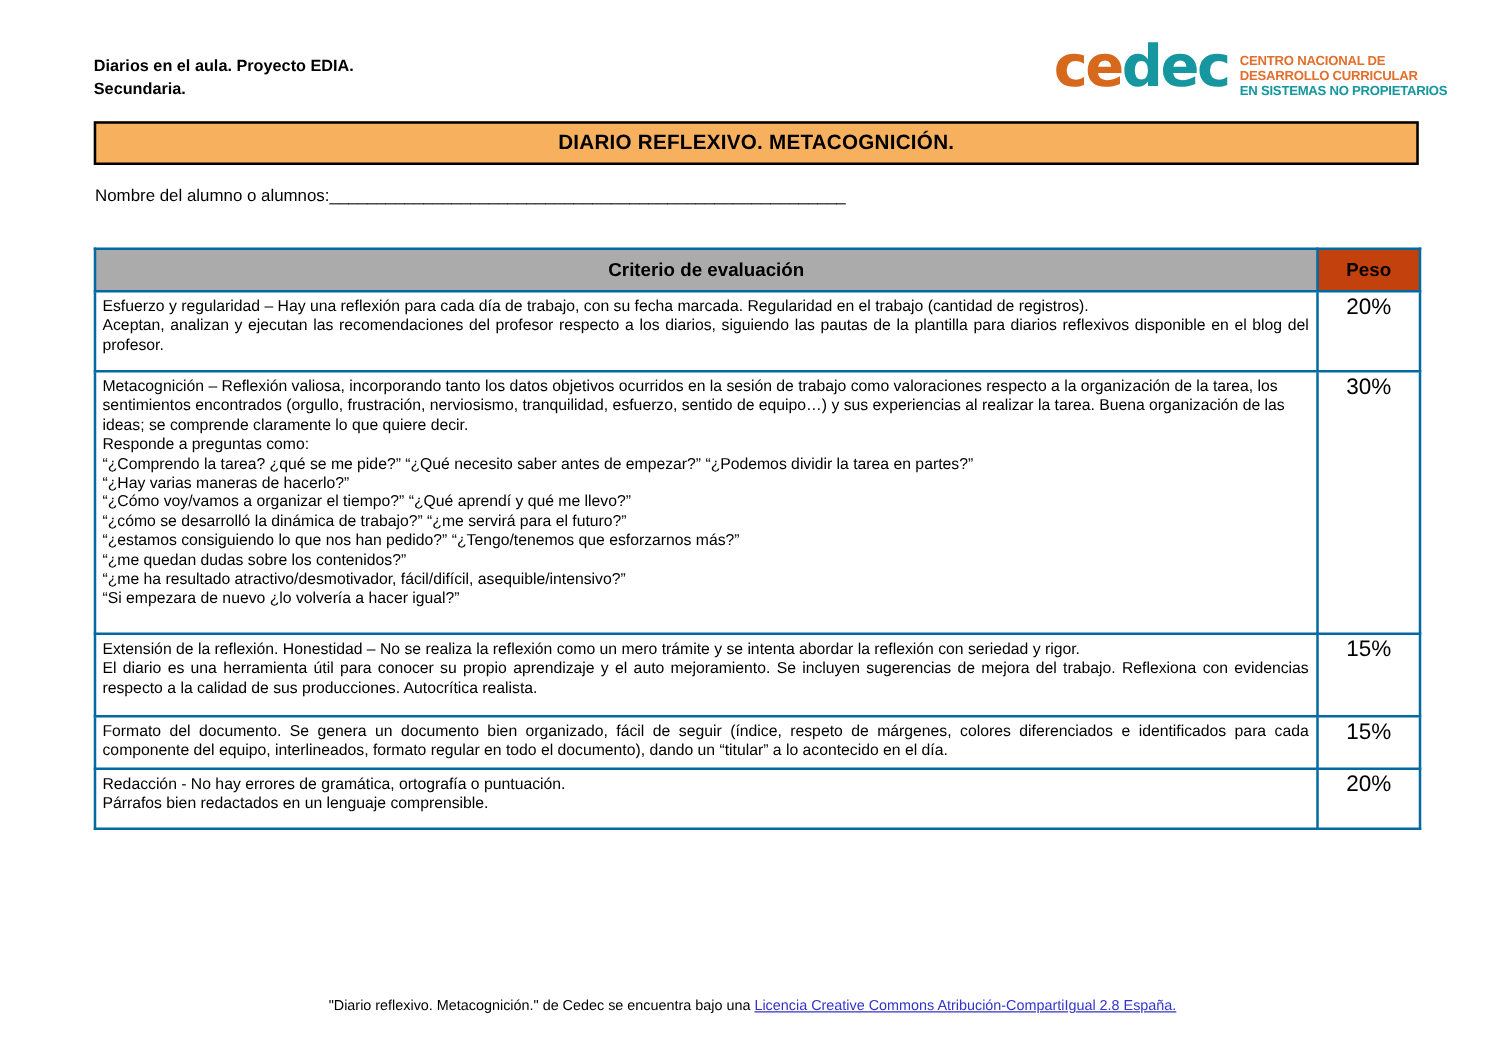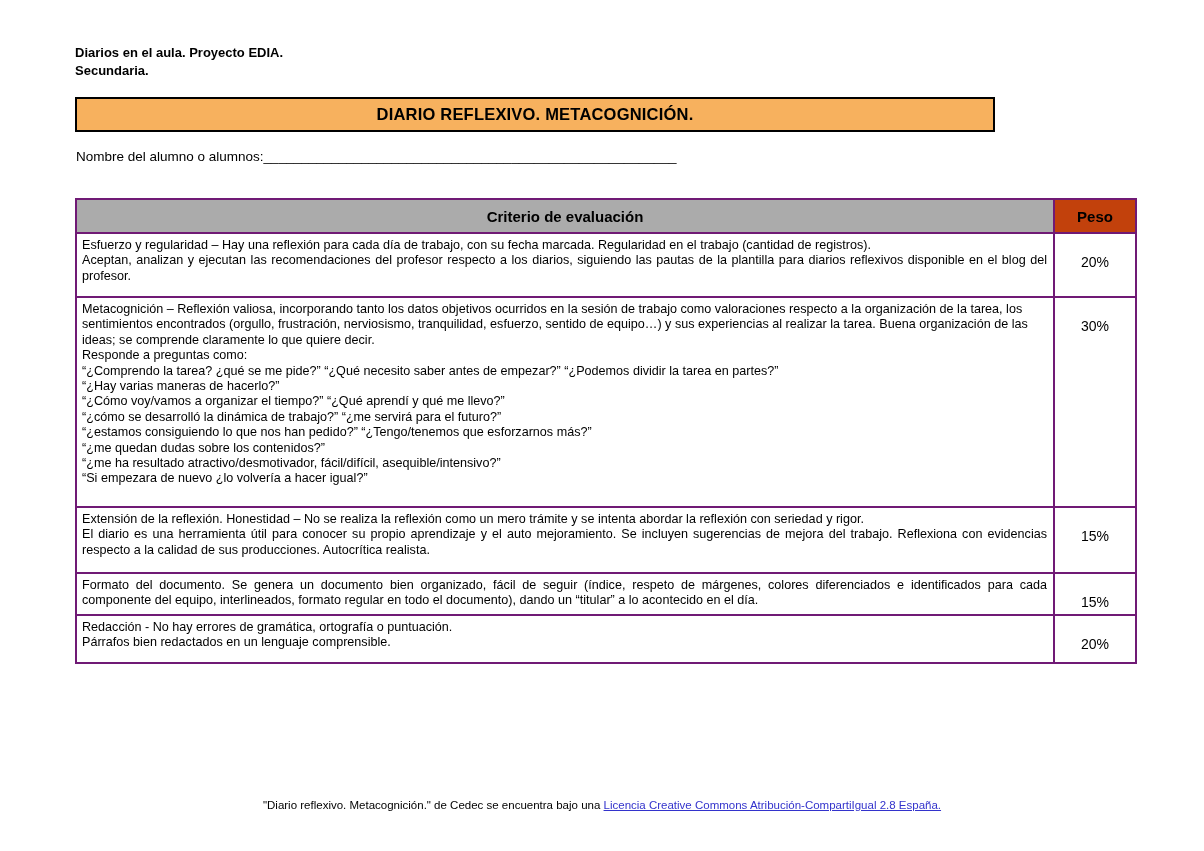--- a/index.html
+++ b/index.html
@@ -12,36 +12,36 @@
   .logo-word{font-family:"DejaVu Sans",sans-serif;font-size:46px;font-weight:bold;
              line-height:1;letter-spacing:-2px;}
   .logo-ce{color:#D7691C;}
   .logo-dec{color:#1697A0;}
   .logo-sub{margin-left:9px;margin-top:13px;font-size:10.5px;font-weight:bold;line-height:1.15;
             letter-spacing:-0.2px;white-space:nowrap;}
   .sub-orange{color:#E2702D;}
   .sub-teal{color:#1697A0;}
 
   
-  .title-bar{position:absolute;left:75px;top:97px;width:920px;height:35px;box-sizing:border-box;
+  .title-bar{position:absolute;left:75px;top:97px;width:1060px;height:35px;box-sizing:border-box;
              background:#F7B15E;border:2px solid #000;display:flex;align-items:center;
              justify-content:center;font-size:16.5px;font-weight:bold;letter-spacing:0.2px;text-align:center;}
 
   
   .name-line{position:absolute;left:76px;top:149px;font-size:13.5px;white-space:nowrap;}
 
   
   table.rubric{position:absolute;left:75px;top:198px;width:1060px;border-collapse:collapse;
                table-layout:fixed;}
-  table.rubric th,table.rubric td{border:2px solid #701a75;box-sizing:border-box;}
+  table.rubric th,table.rubric td{border:2px solid #0369a1;box-sizing:border-box;}
   th.crit-h{width:978px;background:#ABABAB;height:34px;font-size:15px;font-weight:bold;text-align:center;}
   th.peso-h{width:82px;background:#c2410c;font-size:15px;font-weight:bold;text-align:center;}
   td.crit{vertical-align:top;padding:4px 6px 4px 5px;font-size:12.6px;line-height:15.4px;}
   td.crit.justify div{text-align:justify;}
-  td.peso{vertical-align:top;text-align:center;padding-top:20px;font-size:14px;border-radius:21px;}
+  td.peso{vertical-align:top;text-align:center;padding-top:1px;font-size:18px;border-radius:21px;}
   tr.row-0 td{height:64px;margin-top:13px;}
   tr.row-1 td{height:210px;}
   tr.row-2 td{height:66px;margin-top:40px;}
   tr.row-3 td{height:42px;}
   tr.row-4 td{height:48px;margin-left:48px;}
 
   
   .cc-badge{position:absolute;left:50%;top:753px;transform:translateX(-50%);}
   .footer-line{position:absolute;left:0;top:799px;width:100%;text-align:center;font-size:11.5px;}
   .footer-link{color:#3333CC;text-decoration:underline;cursor:pointer;}
@@ -49,20 +49,28 @@
 </head>
 <body>
 
 <div class="page">
 
   <div class="hdr-left">
     <div>Diarios en el aula. Proyecto EDIA.</div>
     <div>Secundaria.</div>
   </div>
 
+  <div class="logo">
+    <div class="logo-word"><span class="logo-ce">ce</span><span class="logo-dec">dec</span></div>
+    <div class="logo-sub">
+      <div class="sub-orange">CENTRO NACIONAL DE</div>
+      <div class="sub-orange">DESARROLLO CURRICULAR</div>
+      <div class="sub-teal">EN SISTEMAS NO PROPIETARIOS</div>
+    </div>
+  </div>
 
   <div class="title-bar">
     <span>DIARIO REFLEXIVO. METACOGNICIÓN.</span>
   </div>
 
   <div class="name-line"><span>Nombre del  alumno o alumnos:</span><span>_______________________________________________________</span></div>
 
   <table class="rubric">
     <thead>
       <tr>

